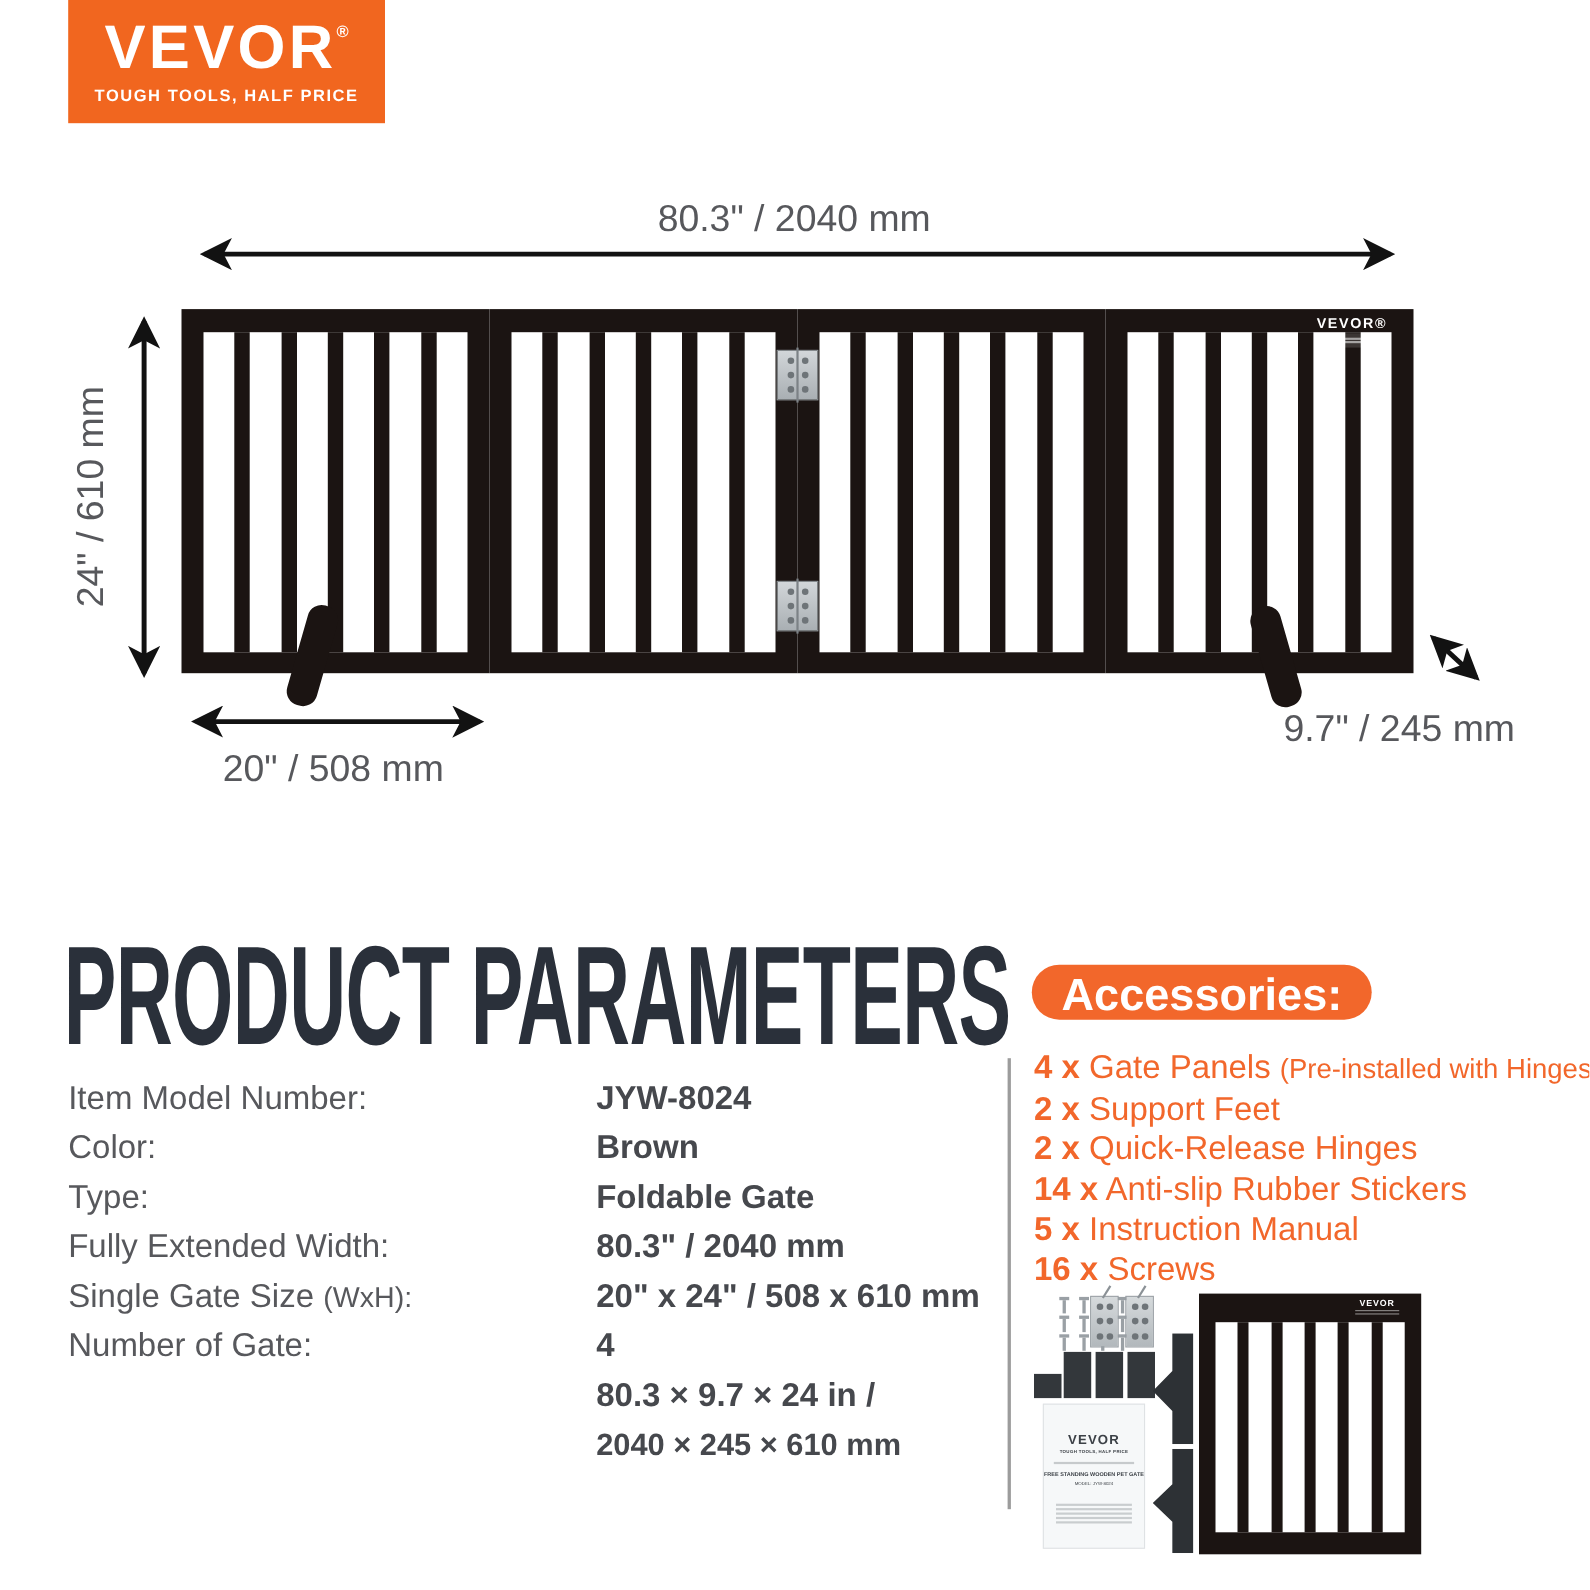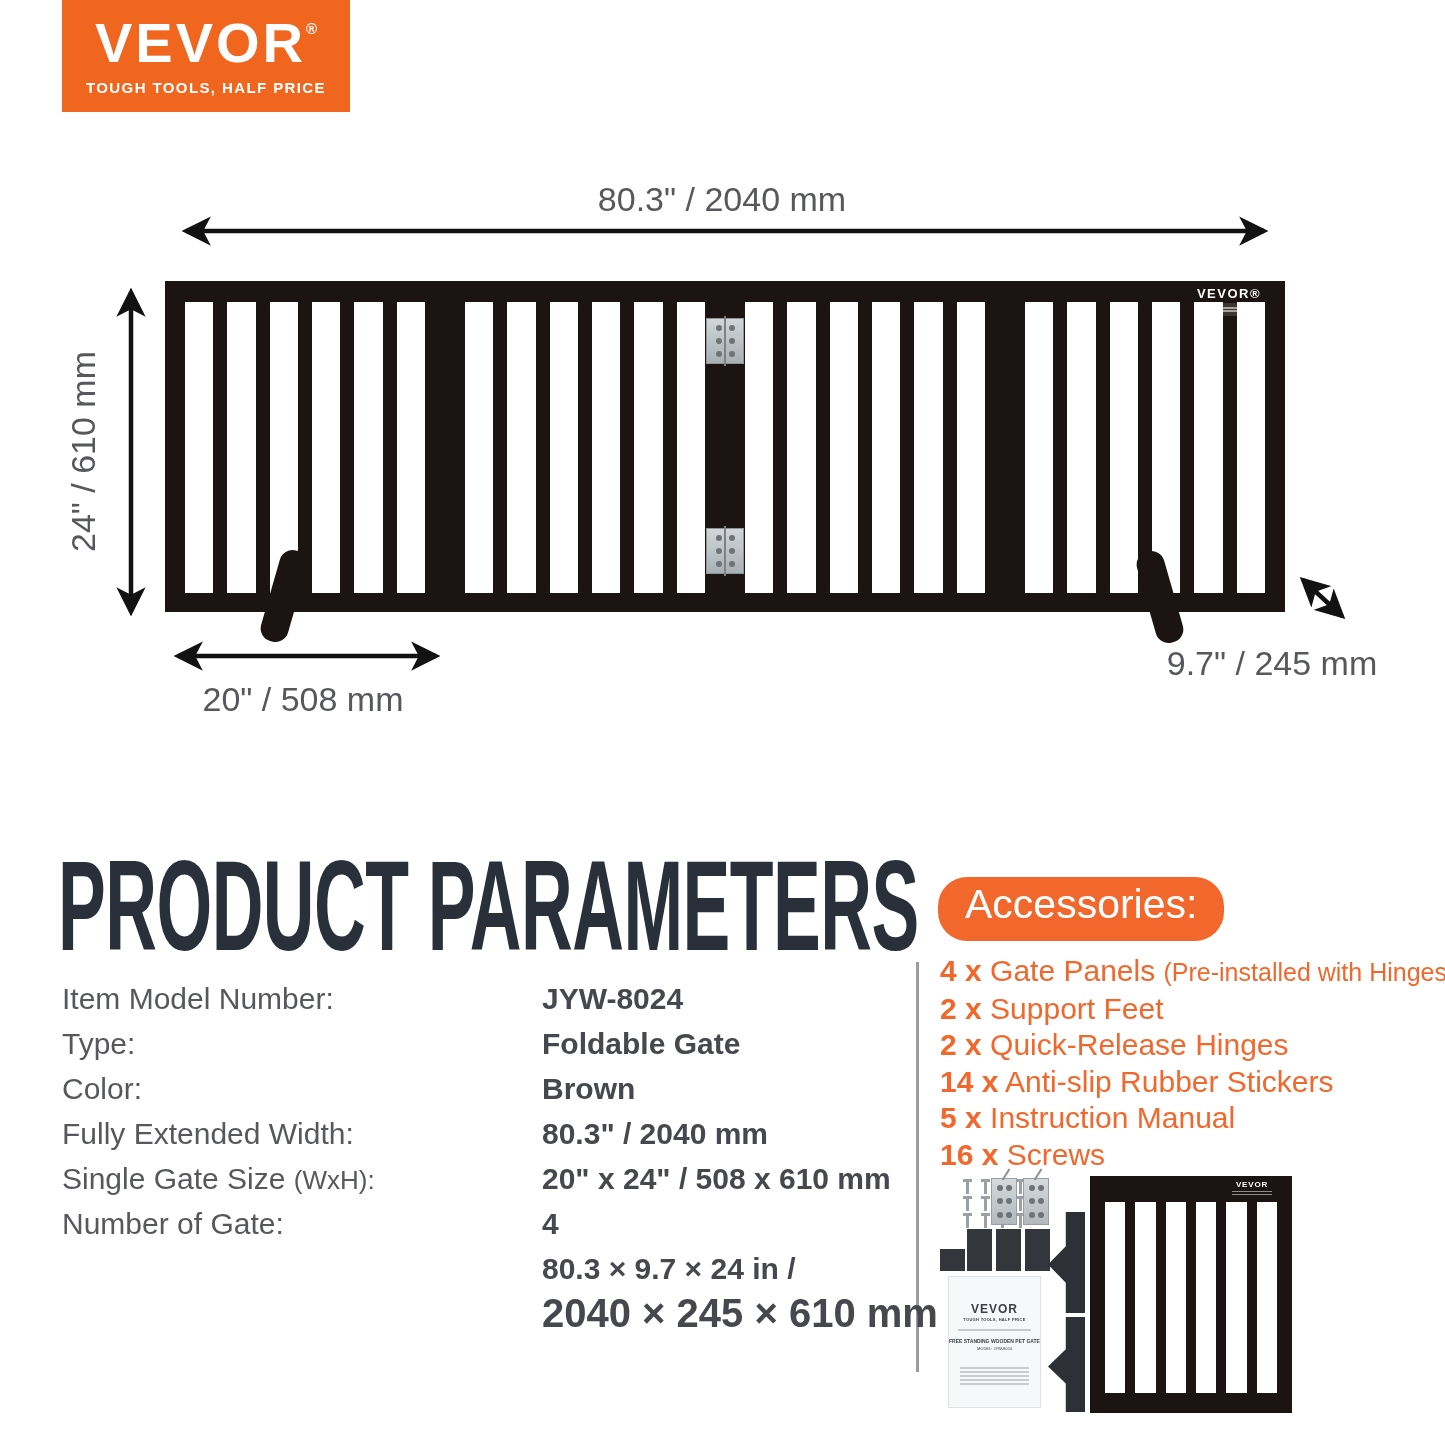--- a/index.html
+++ b/index.html
@@ -52,26 +52,26 @@
   
   .params-title{position:absolute;left:58px;top:842px;font-size:128px;font-weight:700;color:var(--heading);
                 transform:scaleX(0.56);transform-origin:left top;white-space:nowrap;letter-spacing:-1px;line-height:1.0;}
   .params{position:absolute;left:62px;top:976px;width:850px;z-index:2;}
   .prow{position:relative;height:45px;}
   .prow-last{height:90px;}
   .plabel{position:absolute;left:0;top:0;line-height:45px;font-size:30px;color:var(--label);white-space:nowrap;}
   .pnote{font-size:26px;}
   .pvalue{position:absolute;left:480px;top:0;line-height:45px;font-size:30px;font-weight:700;color:var(--value);white-space:nowrap;}
   .prow-net .pvalue{left:494px;}
-  .pvalue2{position:absolute;left:480px;top:45px;line-height:45px;font-size:40px;font-weight:700;color:var(--value);white-space:nowrap;}
+  .pvalue2{position:absolute;left:480px;top:45px;line-height:45px;font-size:28px;font-weight:700;color:var(--value);white-space:nowrap;}
 
   
   .divider{position:absolute;left:916px;top:962px;width:3px;height:410px;background:var(--divider);}
-  .acc-pill{position:absolute;left:938px;top:877px;height:64px;border-radius:29px;background:var(--accent2);color:#fff;
-            font-size:41px;font-weight:400;line-height:55px;padding:0 27px;display:inline-block;}
+  .acc-pill{position:absolute;left:938px;top:877px;height:50px;border-radius:29px;background:var(--accent2);color:#fff;
+            font-size:41px;font-weight:700;line-height:55px;padding:0 27px;display:inline-block;}
   .acc-list{position:absolute;left:940px;top:953px;color:var(--accent2);font-size:30px;list-style:none;margin:0;padding:0;}
   .acc-item{line-height:36.6px;white-space:nowrap;}
   .acc-count{font-weight:700;}
   .acc-note{font-size:25px;}
 
   
   .photo{position:absolute;left:935px;top:1168px;width:370px;height:255px;z-index:1;}
   .screws{position:absolute;left:24px;top:14px;width:70px;display:grid;grid-template-columns:repeat(4,1fr);row-gap:5px;justify-items:center;}
   .screw{width:3px;height:12px;background:var(--steel);position:relative;}
   .screw::before{content:"";position:absolute;top:-3px;left:-3px;width:9px;height:3px;background:var(--steel);}
@@ -225,26 +225,26 @@
   <div class="dim dim-panel">20" / 508 mm</div>
   <div class="dim dim-depth">9.7" / 245 mm</div>
 
   <div class="params-title">PRODUCT PARAMETERS</div>
   <div class="params">
     <div class="prow">
       <span class="plabel"><span>Item Model Number:</span></span>
       <span class="pvalue">JYW-8024</span>
     </div>
     <div class="prow">
+      <span class="plabel"><span>Color:</span></span>
+      <span class="pvalue">Brown</span>
+    </div>
+    <div class="prow">
       <span class="plabel"><span>Type:</span></span>
       <span class="pvalue">Foldable Gate</span>
-    </div>
-    <div class="prow">
-      <span class="plabel"><span>Color:</span></span>
-      <span class="pvalue">Brown</span>
     </div>
     <div class="prow">
       <span class="plabel"><span>Fully Extended  Width:</span></span>
       <span class="pvalue">80.3" / 2040 mm</span>
     </div>
     <div class="prow">
       <span class="plabel"><span>Single Gate Size</span> <span class="pnote">(WxH):</span></span>
       <span class="pvalue">20" x 24" / 508 x 610 mm</span>
     </div>
     <div class="prow">

